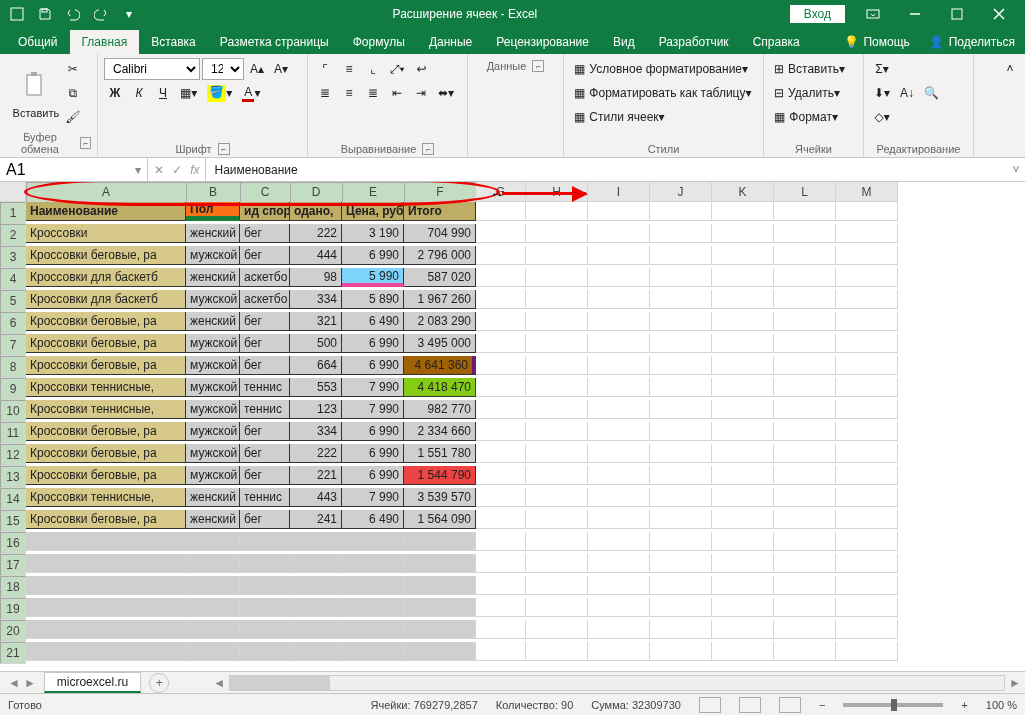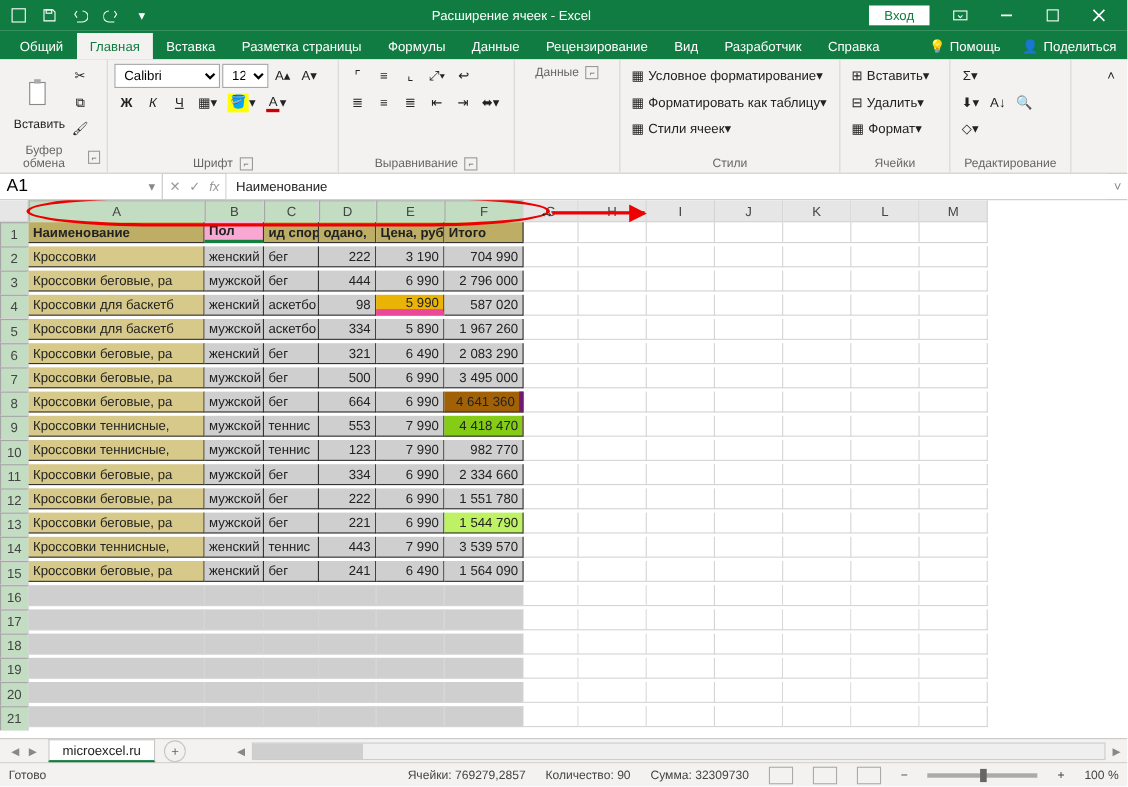--- a/index.html
+++ b/index.html
@@ -302,21 +302,21 @@
       <div class="colhdr sel">F</div>
       <div class="colhdr">G</div>
       <div class="colhdr">H</div>
       <div class="colhdr">I</div>
       <div class="colhdr">J</div>
       <div class="colhdr">K</div>
       <div class="colhdr">L</div>
       <div class="colhdr">M</div>
       <div class="rowhdr sel">1</div>
       <div class="cell " style="background:#bdad65;font-weight:bold;border-bottom:1px solid #333;border-right:1px solid #333">Наименование</div>
-      <div class="cell " style="background:#f9a8d4;font-weight:bold;border-bottom:3px solid #15803d;border-right:1px solid #333">Пол</div>
+      <div class="cell " style="background:#f97316;font-weight:bold;border-bottom:5px solid #15803d;border-right:1px solid #333">Пол</div>
       <div class="cell " style="background:#bdad65;font-weight:bold;border-bottom:1px solid #333;border-right:1px solid #333">ид спорт</div>
       <div class="cell " style="background:#bdad65;font-weight:bold;border-bottom:1px solid #333;border-right:1px solid #333">одано,</div>
       <div class="cell " style="background:#bdad65;font-weight:bold;border-bottom:1px solid #333;border-right:1px solid #333">Цена, руб</div>
       <div class="cell " style="background:#bdad65;font-weight:bold;border-bottom:1px solid #333;border-right:1px solid #333">Итого</div>
       <div class="cell " style=""></div>
       <div class="cell " style=""></div>
       <div class="cell " style=""></div>
       <div class="cell " style=""></div>
       <div class="cell " style=""></div>
       <div class="cell " style=""></div>
@@ -347,21 +347,21 @@
       <div class="cell"></div>
       <div class="cell"></div>
       <div class="cell"></div>
       <div class="cell"></div>
       <div class="cell"></div>
       <div class="rowhdr sel">4</div>
       <div class="cell colA " style="background:#d7c98a;border-right:1px solid #333;border-bottom:1px solid #333;">Кроссовки для баскетб</div>
       <div class="cell  " style="background:#cfcfcf;border-right:1px solid #333;border-bottom:1px solid #333;">женский</div>
       <div class="cell  " style="background:#cfcfcf;border-right:1px solid #333;border-bottom:1px solid #333;">аскетбо</div>
       <div class="cell  num" style="background:#cfcfcf;border-right:1px solid #333;border-bottom:1px solid #333;justify-content:flex-end">98</div>
-      <div class="cell  num" style="background:#eab308;border-right:1px solid #333;border-bottom:6px solid #ec4899;justify-content:flex-end">5 990</div>
+      <div class="cell  num" style="background:#7dd3fc;border-right:1px solid #333;border-bottom:4px solid #ec4899;justify-content:flex-end">5 990</div>
       <div class="cell  num" style="background:#cfcfcf;border-right:1px solid #333;border-bottom:1px solid #333;justify-content:flex-end">587 020</div>
       <div class="cell"></div>
       <div class="cell"></div>
       <div class="cell"></div>
       <div class="cell"></div>
       <div class="cell"></div>
       <div class="cell"></div>
       <div class="cell"></div>
       <div class="rowhdr sel">5</div>
       <div class="cell colA " style="background:#d7c98a;border-right:1px solid #333;border-bottom:1px solid #333;">Кроссовки для баскетб</div>
@@ -474,21 +474,21 @@
       <div class="cell"></div>
       <div class="cell"></div>
       <div class="cell"></div>
       <div class="cell"></div>
       <div class="rowhdr sel">13</div>
       <div class="cell colA " style="background:#d7c98a;border-right:1px solid #333;border-bottom:1px solid #333;">Кроссовки беговые, ра</div>
       <div class="cell  " style="background:#cfcfcf;border-right:1px solid #333;border-bottom:1px solid #333;">мужской</div>
       <div class="cell  " style="background:#cfcfcf;border-right:1px solid #333;border-bottom:1px solid #333;">бег</div>
       <div class="cell  num" style="background:#cfcfcf;border-right:1px solid #333;border-bottom:1px solid #333;justify-content:flex-end">221</div>
       <div class="cell  num" style="background:#cfcfcf;border-right:1px solid #333;border-bottom:1px solid #333;justify-content:flex-end">6 990</div>
-      <div class="cell  num" style="background:#bef264;border-right:1px solid #333;border-bottom:1px solid #333;justify-content:flex-end">1 544 790</div>
+      <div class="cell  num" style="background:#ef4444;border-right:1px solid #333;border-bottom:1px solid #333;justify-content:flex-end">1 544 790</div>
       <div class="cell"></div>
       <div class="cell"></div>
       <div class="cell"></div>
       <div class="cell"></div>
       <div class="cell"></div>
       <div class="cell"></div>
       <div class="cell"></div>
       <div class="rowhdr sel">14</div>
       <div class="cell colA " style="background:#d7c98a;border-right:1px solid #333;border-bottom:1px solid #333;">Кроссовки теннисные,</div>
       <div class="cell  " style="background:#cfcfcf;border-right:1px solid #333;border-bottom:1px solid #333;">женский</div>

